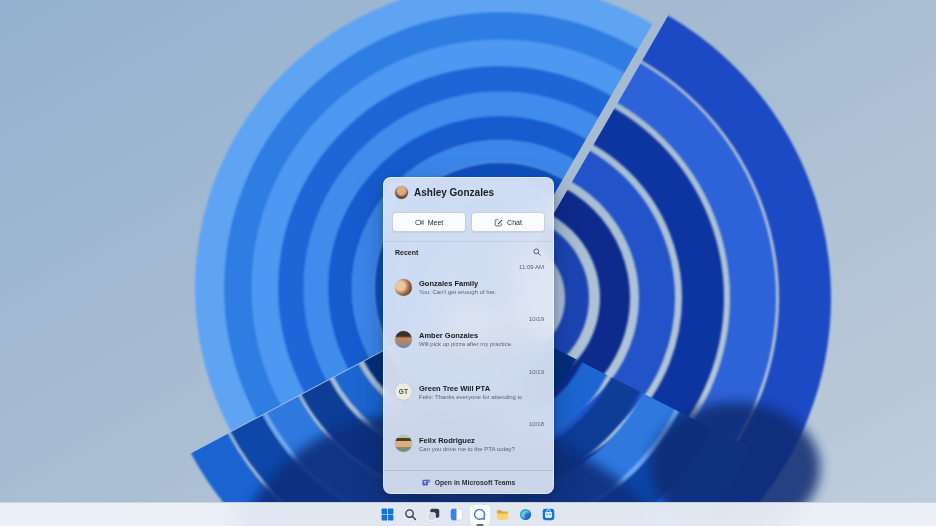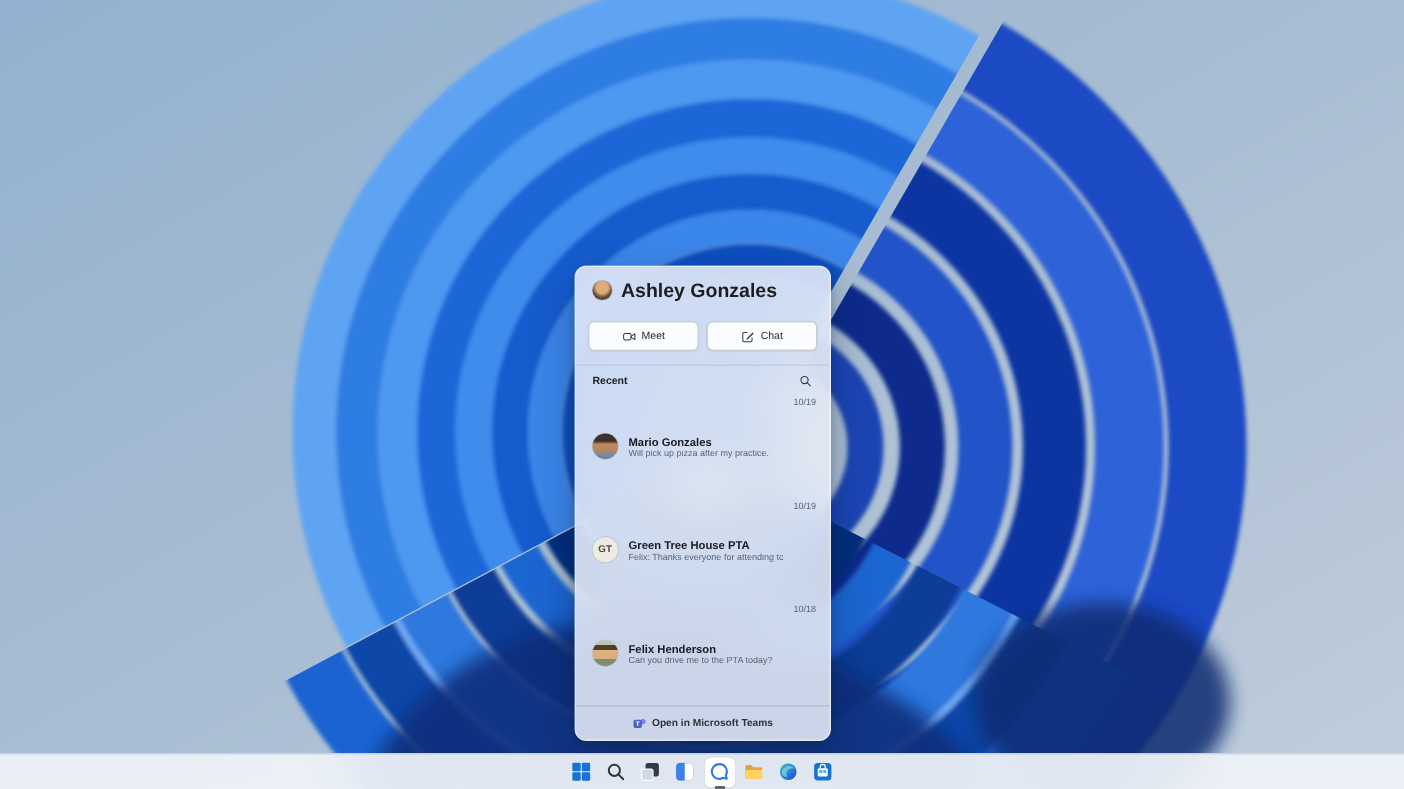--- a/index.html
+++ b/index.html
@@ -20,21 +20,21 @@
     -webkit-backdrop-filter:blur(16px) saturate(1.15);
     box-shadow:0 12px 28px rgba(10,25,60,0.35), 0 2px 6px rgba(10,25,60,0.18);
     border:0.5px solid rgba(255,255,255,0.45);
     display:flex;flex-direction:column;box-sizing:border-box;
     color:#1b1d22;
   }
   .cf-header{display:flex;align-items:center;gap:6px;padding:8px 11px 0 11px;}
   .cf-avatar{width:13px;height:13px;border-radius:50%;flex:0 0 auto;
     background:radial-gradient(circle at 50% 36%, #dcab7e 0 38%, #6b4a33 62%, #3a291d 100%);
     box-shadow:0 0 0 0.5px rgba(0,0,0,0.15);}
-  .cf-username{font-size:13px;font-weight:700;color:#1b1d22;}
+  .cf-username{font-size:10px;font-weight:700;color:#1b1d22;}
   .cf-buttons{display:flex;gap:5px;padding:13px 8px 0 8px;}
   .cf-btn{
     flex:1;height:20px;display:flex;align-items:center;justify-content:center;gap:4px;
     background:rgba(255,255,255,0.92);border:0.5px solid rgba(110,120,140,0.35);
     border-radius:4px;font-size:7px;color:#26282e;font-family:inherit;
     box-shadow:0 0.5px 1px rgba(0,0,0,0.06);padding:0;cursor:default;
   }
   .cf-btn svg{width:9px;height:9px;}
   .cf-divider{height:1px;background:rgba(110,120,145,0.16);margin-top:9px;}
   .cf-recent-row{display:flex;align-items:center;justify-content:space-between;padding:5px 11px 2px 11px;}
@@ -187,45 +187,53 @@
     <span class="cf-recent-label">Recent</span>
     <button class="cf-search" aria-label="search">
       <svg viewBox="0 0 10 10">
           <circle cx="4.2" cy="4.2" r="3" fill="none" stroke="#33363c" stroke-width="0.9"></circle>
           <line x1="6.4" y1="6.4" x2="9" y2="9" stroke="#33363c" stroke-width="0.9" stroke-linecap="round"></line>
         </svg>
     </button>
   </div>
 
   <div class="cf-list" id="conversation-list">
+  <div class="cf-row">
+    <span class="row-avatar av-family-photo"></span>
+    <span class="row-main">
+      <span class="row-name">Gonzales Family</span>
+      <span class="row-preview">You: Can't get enough of her.</span>
+    </span>
+    <span class="row-time">11:09 AM</span>
+  </div>
 
 
   <div class="cf-row">
     <span class="row-avatar av-man-photo"></span>
     <span class="row-main">
-      <span class="row-name">Mario Gonzales</span>
+      <span class="row-name">Amber Gonzales</span>
       <span class="row-preview">Will pick up pizza after my practice.</span>
     </span>
     <span class="row-time">10/19</span>
   </div>
 
   <div class="cf-row">
     <span class="row-avatar av-initials">GT</span>
     <span class="row-main">
-      <span class="row-name">Green Tree House PTA</span>
+      <span class="row-name">Green Tree Will PTA</span>
       <span class="row-preview">Felix: Thanks everyone for attending today.</span>
     </span>
     <span class="row-time">10/19</span>
   </div>
 
 
   <div class="cf-row">
     <span class="row-avatar av-young-man-photo"></span>
     <span class="row-main">
-      <span class="row-name">Felix Henderson</span>
+      <span class="row-name">Felix Rodriguez</span>
       <span class="row-preview">Can you drive me to the PTA today?</span>
     </span>
     <span class="row-time">10/18</span>
   </div>
 
 </div>
 
   <button class="cf-footer">
     <svg viewBox="0 0 10 10">
         <circle cx="7.4" cy="3.4" r="2" fill="#7b83eb"></circle>

